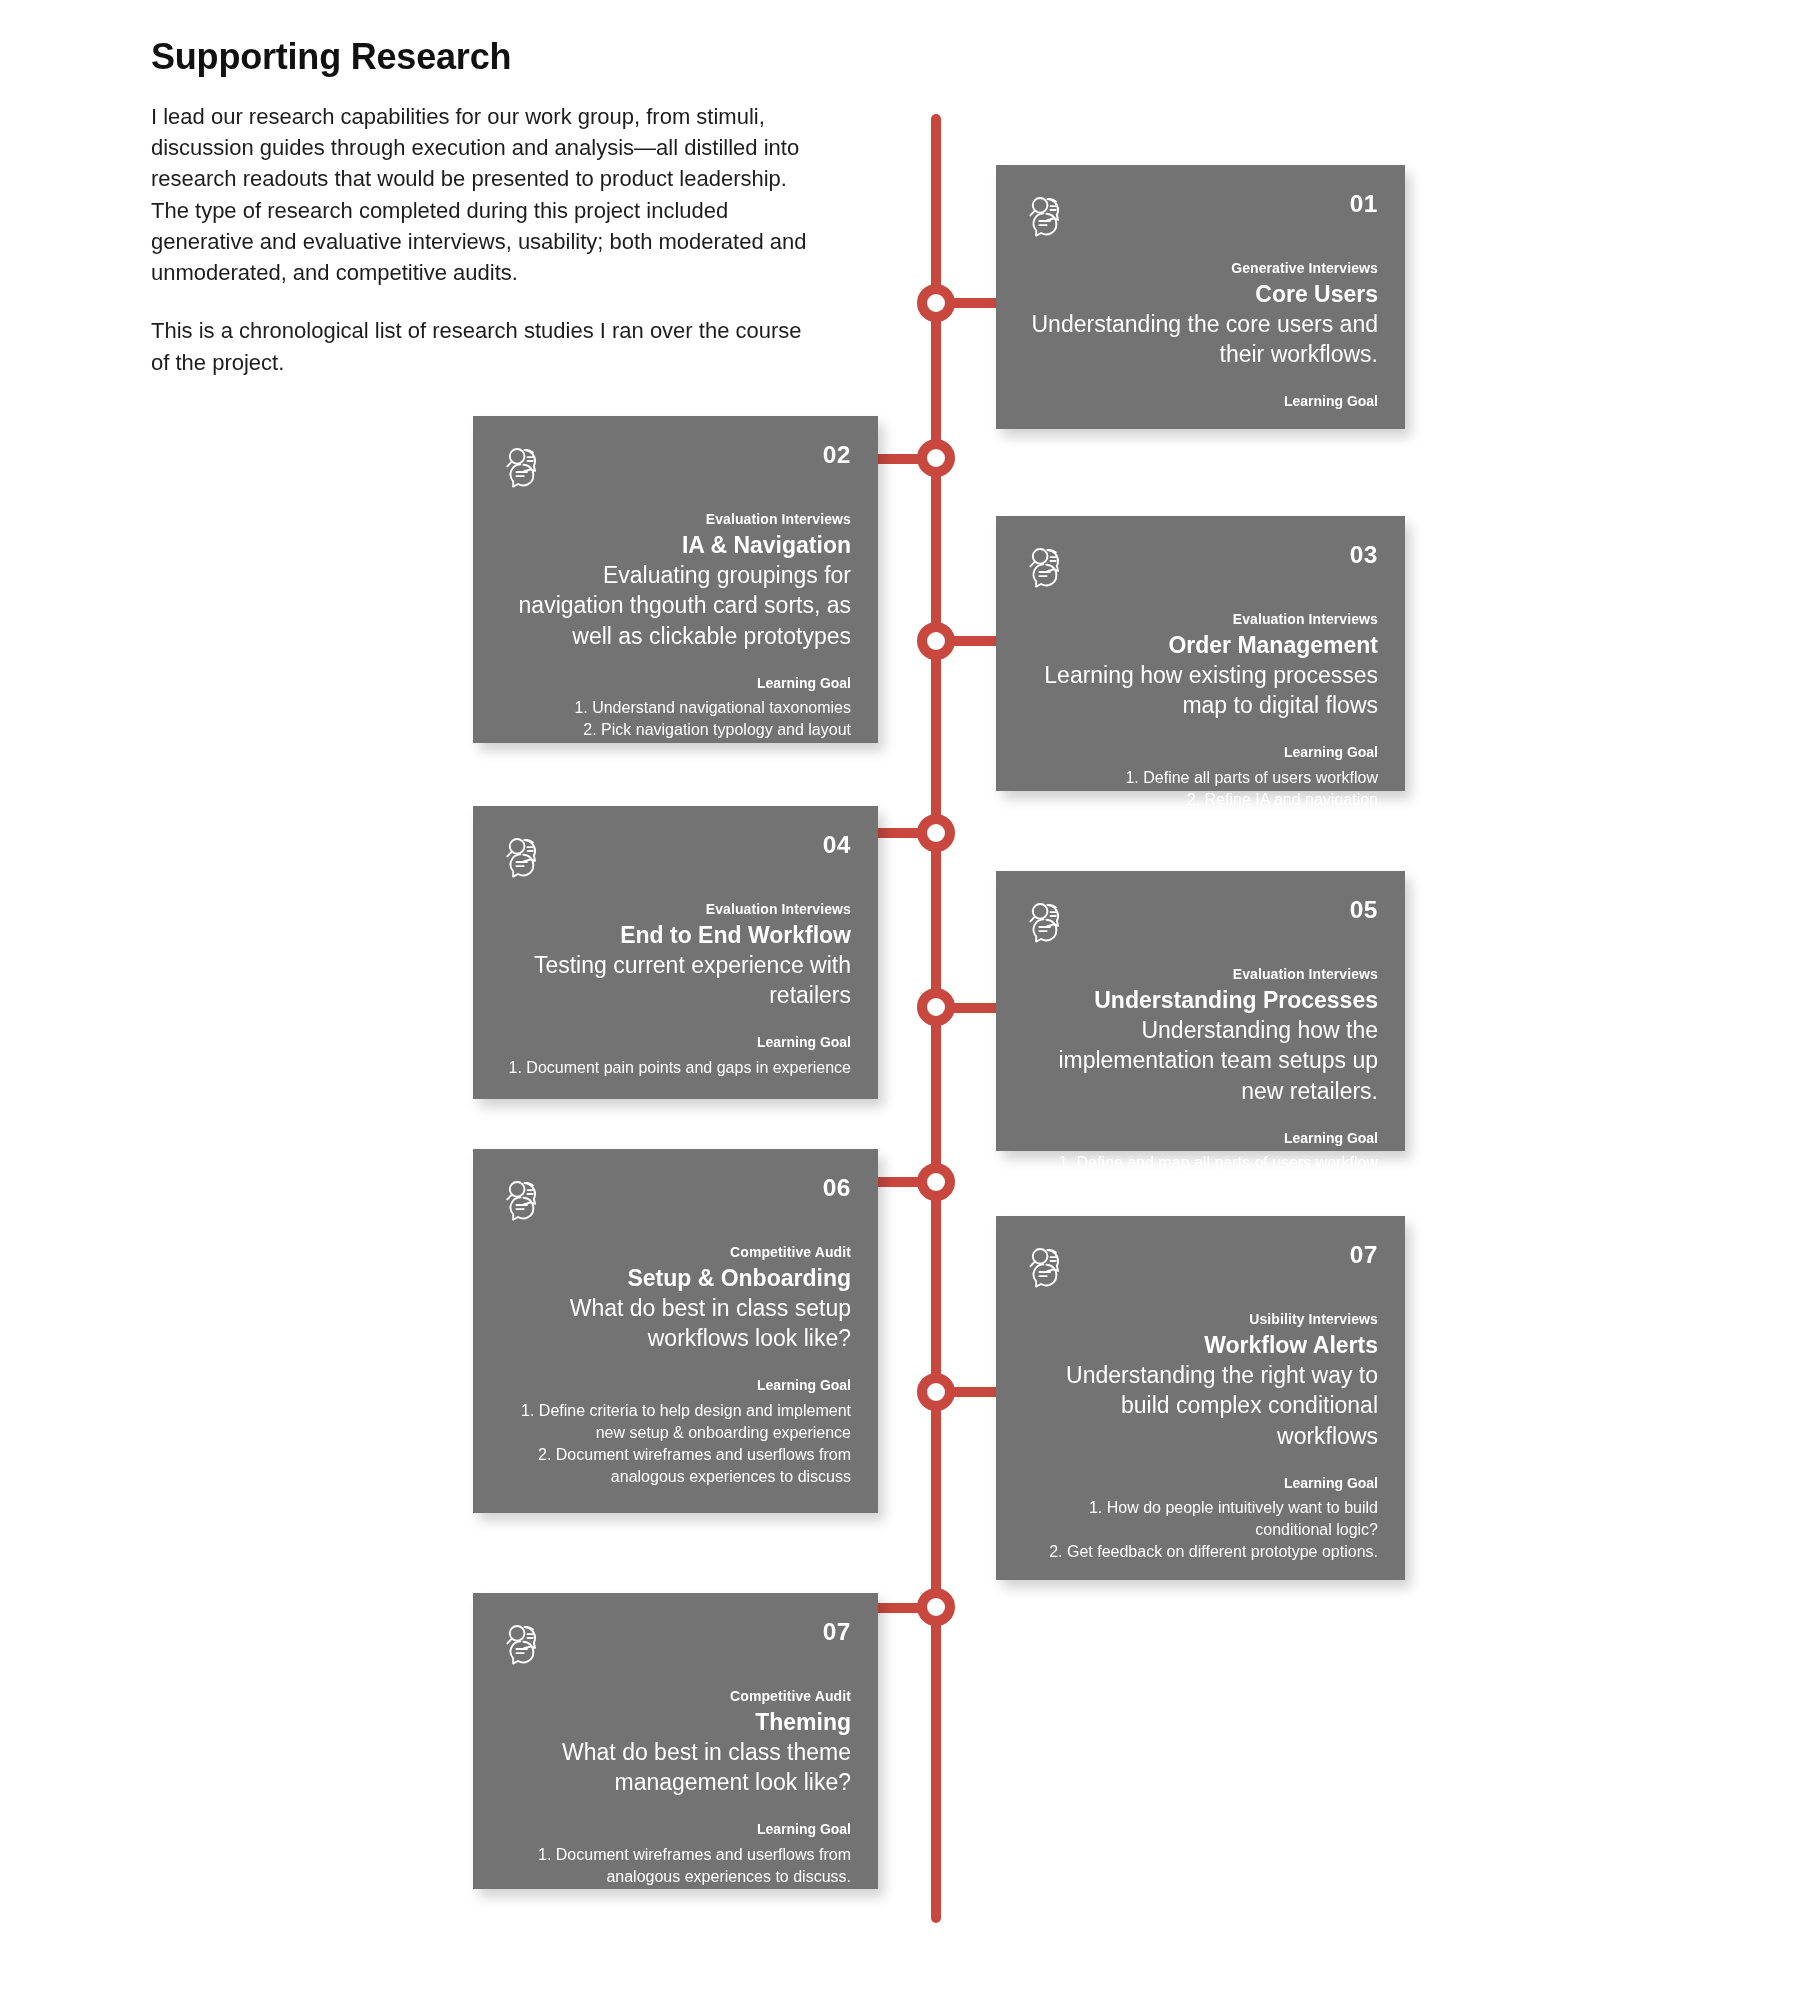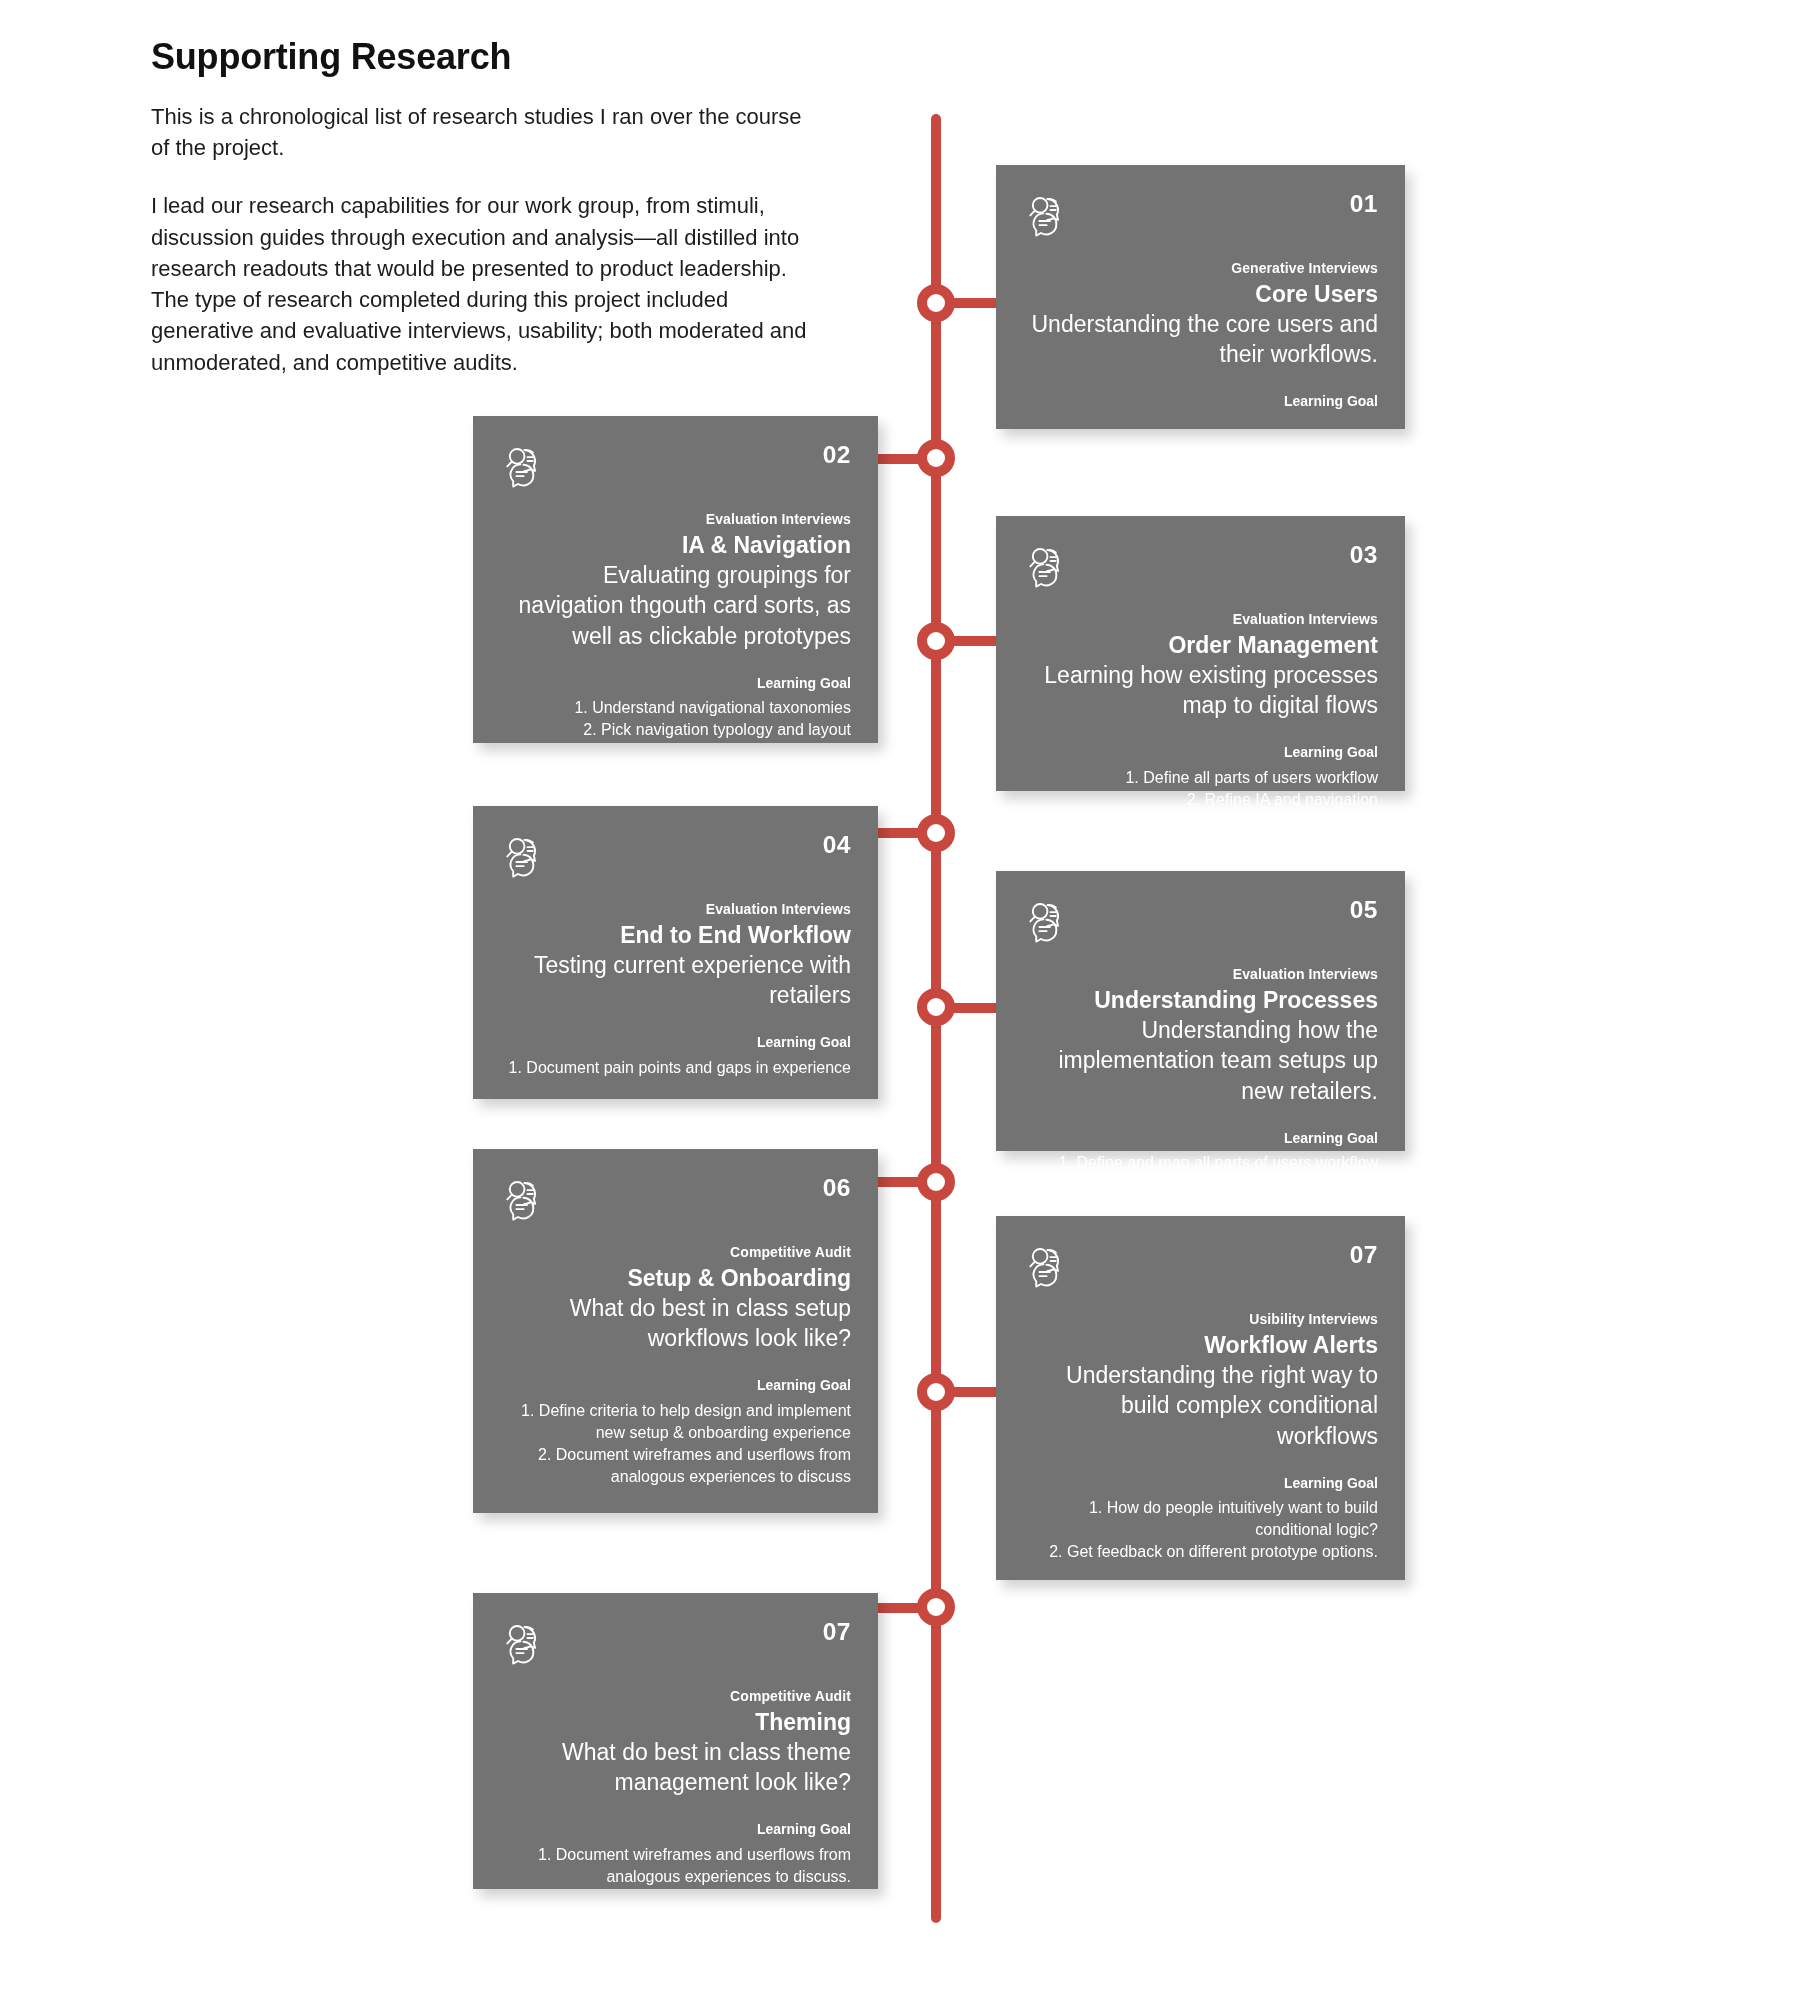--- a/index.html
+++ b/index.html
@@ -79,22 +79,22 @@
   .goal-list.flat li{padding-left:0;text-indent:0;}
   .goal-list.wide li{padding-left:33px;text-indent:-25.5px;}
 </style>
 </head>
 <body>
 
 <div id="page">
 
   <div class="intro">
     <h1 class="page-title">Supporting Research</h1>
+    <p>I lead our research capabilities for our work group, from stimuli, discussion guides through execution and analysis—all distilled into research readouts that would be presented to product leadership. The type of research completed during this project included generative and evaluative interviews, usability; both moderated and unmoderated, and competitive audits.</p>
     <p>This is a chronological list of research studies I ran over the course of the project.</p>
-    <p>I lead our research capabilities for our work group, from stimuli, discussion guides through execution and analysis—all distilled into research readouts that would be presented to product leadership. The type of research completed during this project included generative and evaluative interviews, usability; both moderated and unmoderated, and competitive audits.</p>
   </div>
 
   <div class="spine"></div>
 
   <div id="timeline">
       <div class="connector" style="top: 298px; left: 936px; width: 60px;"></div>
       <div class="node" style="left: 917px; top: 284px;">
         <i></i>
       </div>
       <div class="card" style="left: 996px; top: 165px; width: 409px; height: 264px;">

